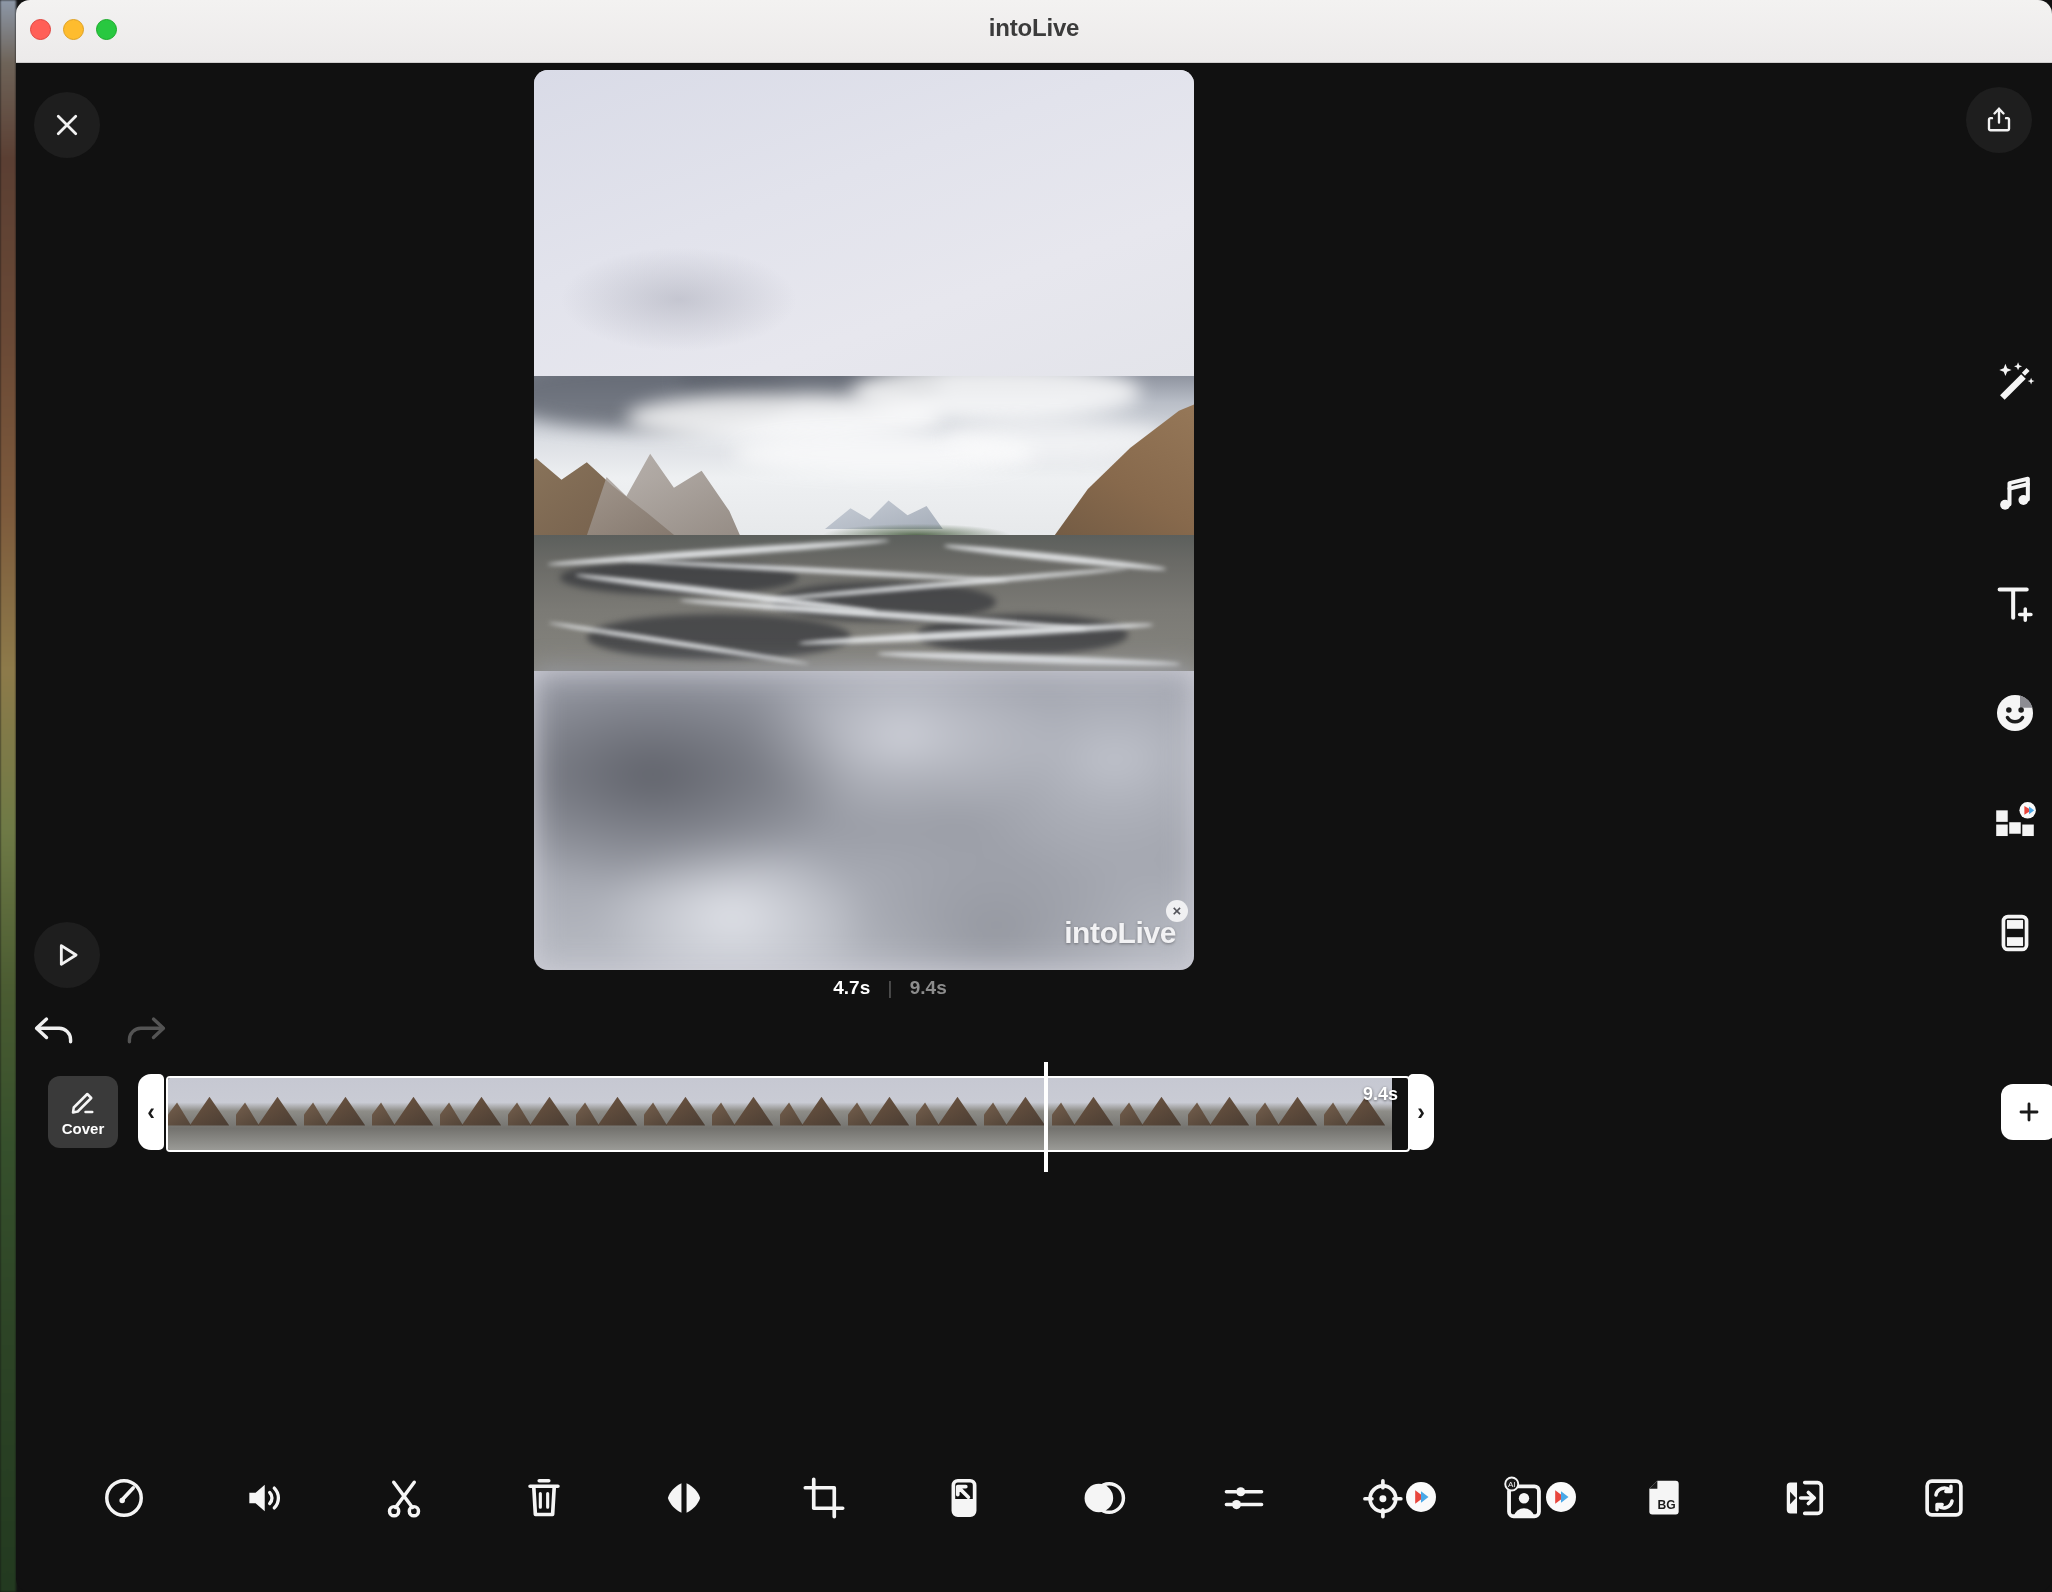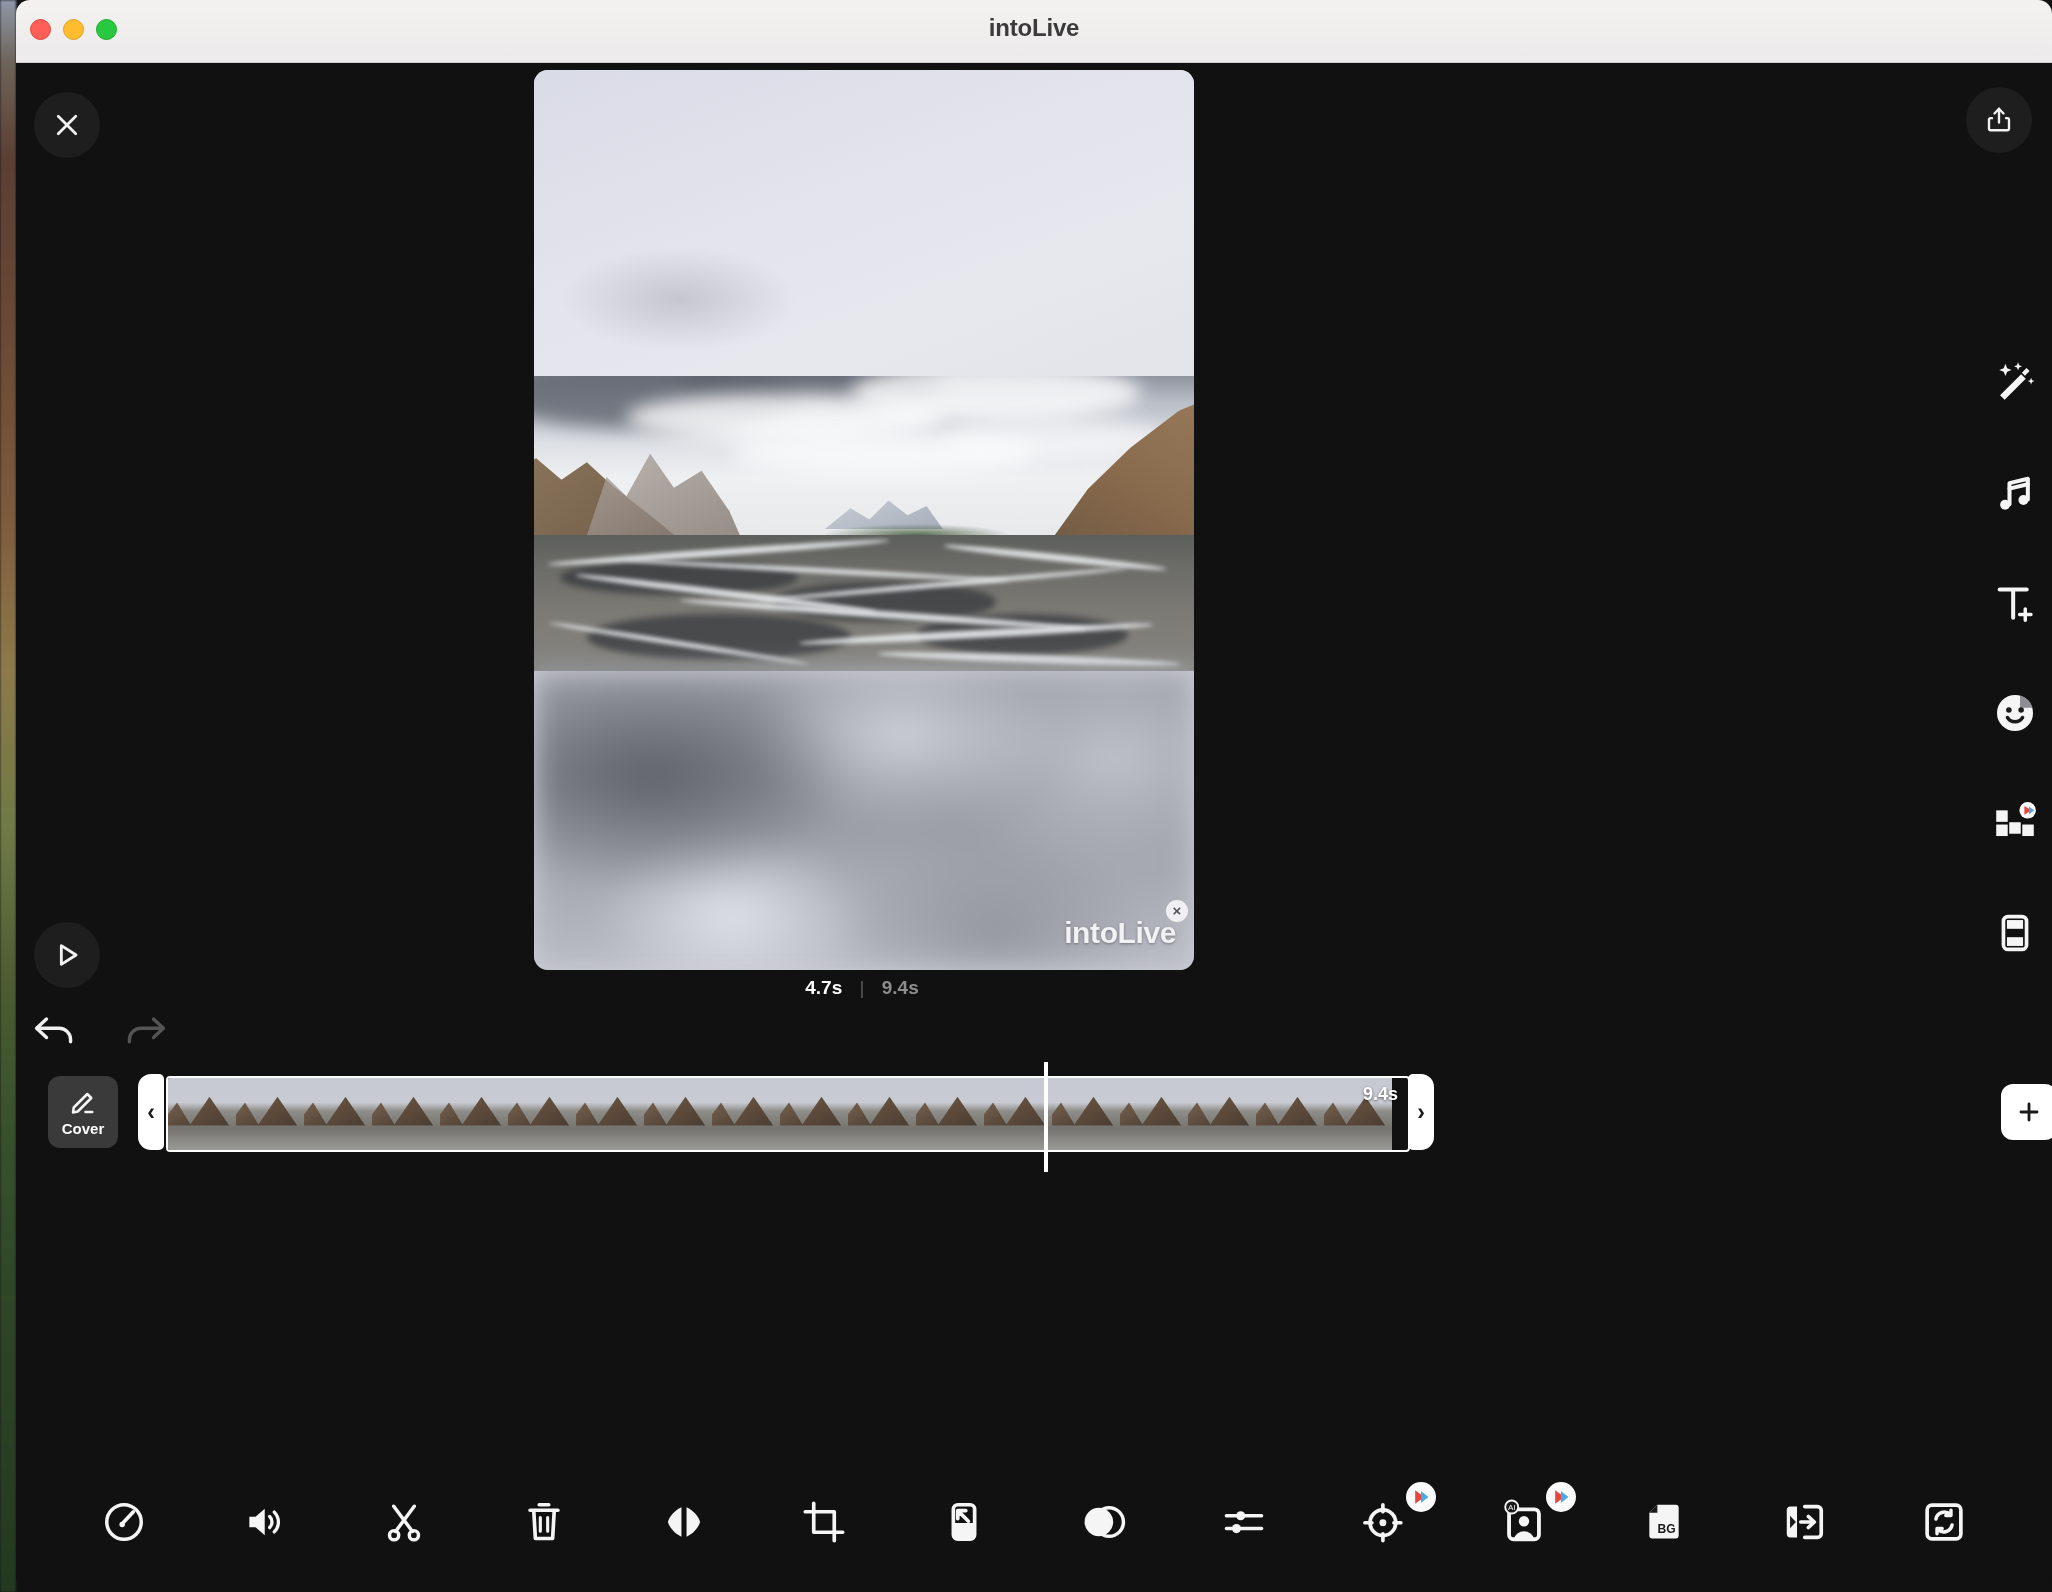--- a/index.html
+++ b/index.html
@@ -66,21 +66,21 @@
   .braid{position:absolute;background:rgba(236,238,240,.88);border-radius:50%;filter:blur(2px);}
   .darkbar{position:absolute;background:rgba(52,54,58,.72);border-radius:50%;filter:blur(3px);}
 
   .watermark{position:absolute;right:18px;bottom:20px;color:#f2f2f4;font-size:30px;
     font-weight:700;letter-spacing:-0.4px;text-shadow:0 1px 3px rgba(0,0,0,.35);}
   .wm-close{position:absolute;right:6px;bottom:48px;width:22px;height:22px;border-radius:50%;
     background:#f0f0f2;color:#55555c;font-size:15px;line-height:22px;text-align:center;
     font-weight:700;cursor:pointer;}
 
   
-  .time-row{position:absolute;left:516px;top:915px;width:660px;text-align:center;
+  .time-row{position:absolute;left:544px;top:915px;width:660px;text-align:center;
     font-size:19px;font-weight:700;}
   .t-cur{color:#ffffff;}
   .t-sep{color:#5a5a5a;font-weight:400;margin:0 12px;}
   .t-tot{color:#8d8d8d;}
 
   
   .undo-redo{position:absolute;left:16px;top:950px;display:flex;gap:44px;}
   .ur{width:46px;height:34px;cursor:pointer;}
 
   
@@ -112,21 +112,21 @@
     clip-path:polygon(55% 0,100% 100%,0 100%);}
   .clip-dur{position:absolute;right:10px;top:6px;font-size:18px;font-weight:700;color:#fff;
     text-shadow:0 1px 3px rgba(0,0,0,.6);z-index:3;}
   .playhead{position:absolute;left:1028px;top:0px;width:4px;height:110px;background:#ffffff;}
   .add-btn{position:absolute;left:1985px;top:22px;width:56px;height:56px;border-radius:12px;
     background:#ffffff;display:flex;align-items:center;justify-content:center;cursor:pointer;}
 
   
   .toolbar{position:absolute;left:0;right:0;bottom:24px;height:92px;display:flex;
     align-items:center;justify-content:center;gap:0;}
-  .tool{width:140px;height:92px;display:flex;align-items:center;justify-content:center;
+  .tool{width:140px;height:92px;display:flex;align-items:flex-start;justify-content:center;
     position:relative;cursor:pointer;}
   .pro-badge{position:absolute;right:18px;top:6px;width:30px;height:30px;border-radius:50%;
     background:#fafafa;display:flex;align-items:center;justify-content:center;}
   svg{display:block;}
 </style>
 </head>
 <body>
 
 <div id="app">
 

